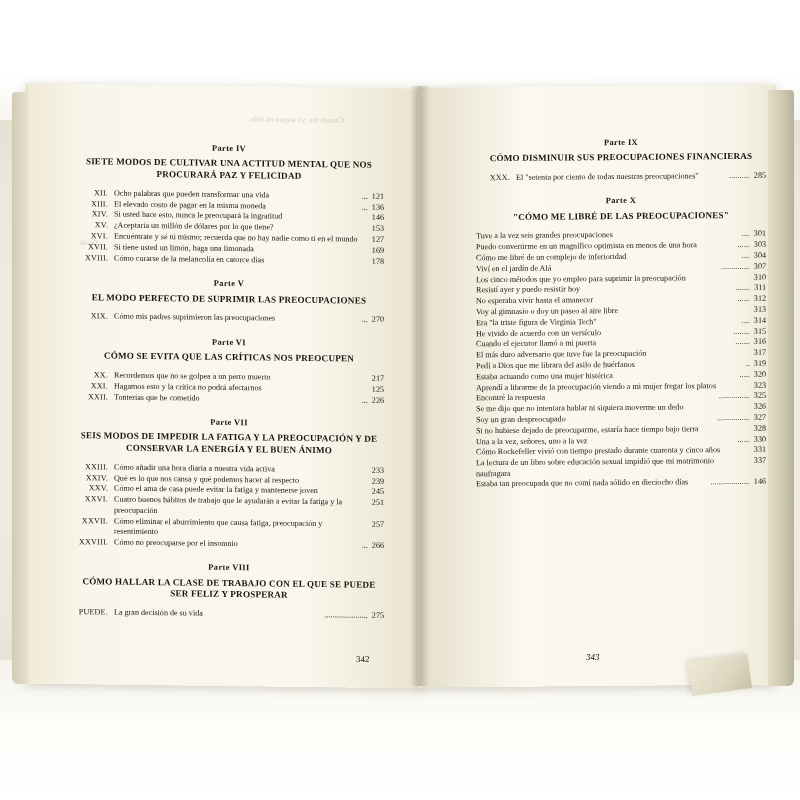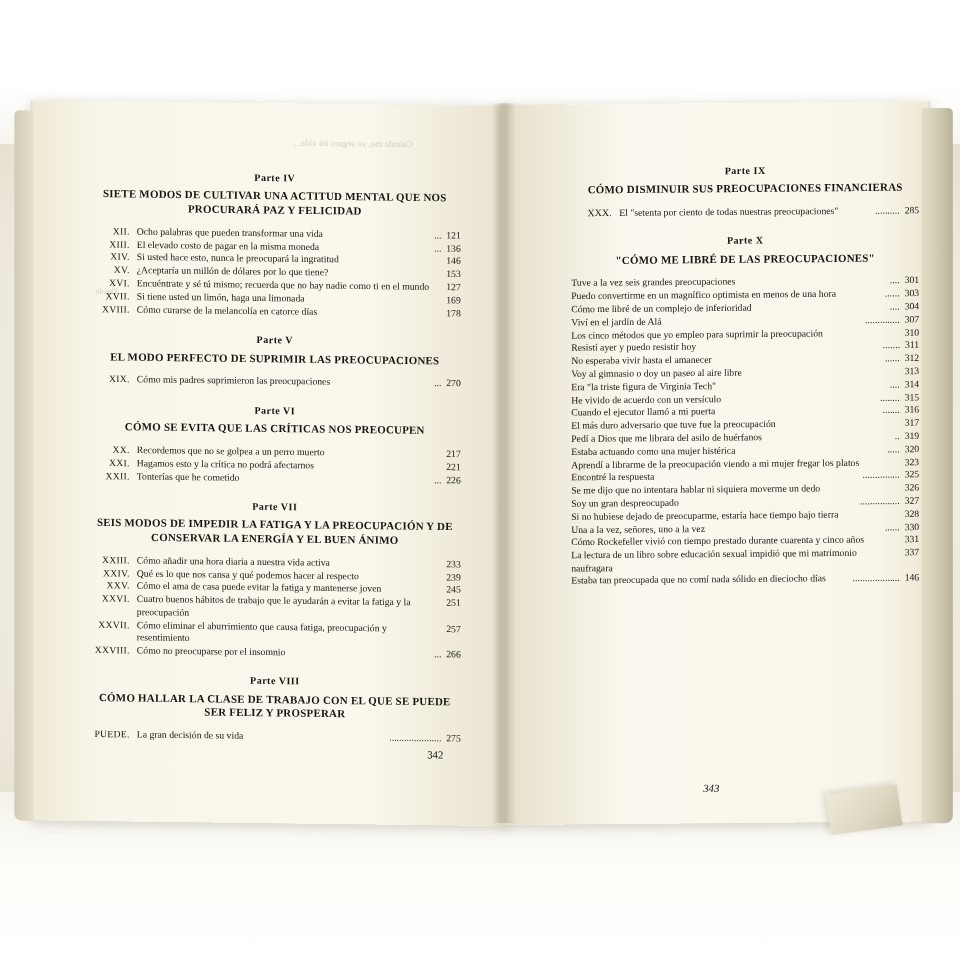--- a/index.html
+++ b/index.html
@@ -146,21 +146,21 @@
     margin-bottom: 0.4px;
   }
   .rentry .txt { flex: 1 1 auto; font-size: 8.1px; }
   .rentry .pg { flex: 0 0 auto; padding-left: 4px; font-size: 8.1px; }
 
   .folio {
     position: absolute;
     font-size: 9px;
     color: #17150f;
   }
-  .folio-left { left: 330px; top: 538px; transform: skewY(0.7deg); z-index: 5; }
+  .folio-left { left: 330px; top: 568px; transform: skewY(0.7deg); z-index: 5; }
   .folio-right { left: 560px; top: 566px; transform: skewY(-0.5deg); z-index: 5; font-style: italic; }
 
   
   .ghost {
     position: absolute;
     left: 58px;
     top: 28px;
     width: 260px;
     font-size: 7.6px;
     line-height: 10px;
@@ -292,21 +292,21 @@
         <div class="entry">
           <span class="num">XX.</span>
           <span class="txt">Recordemos que no se golpea a un perro muerto</span>
           <span class="dots">&nbsp;</span>
           <span class="pg">217</span>
         </div>
         <div class="entry">
           <span class="num">XXI.</span>
           <span class="txt">Hagamos esto y la crítica no podrá afectarnos</span>
           <span class="dots">&nbsp;</span>
-          <span class="pg">221</span>
+          <span class="pg">125</span>
         </div>
         <div class="entry">
           <span class="num">XXII.</span>
           <span class="txt">Tonterías que he cometido</span>
           <span class="dots">&nbsp;...</span>
           <span class="pg">226</span>
         </div>
       </div>
 
       <div class="part-label">Parte VII</div>

